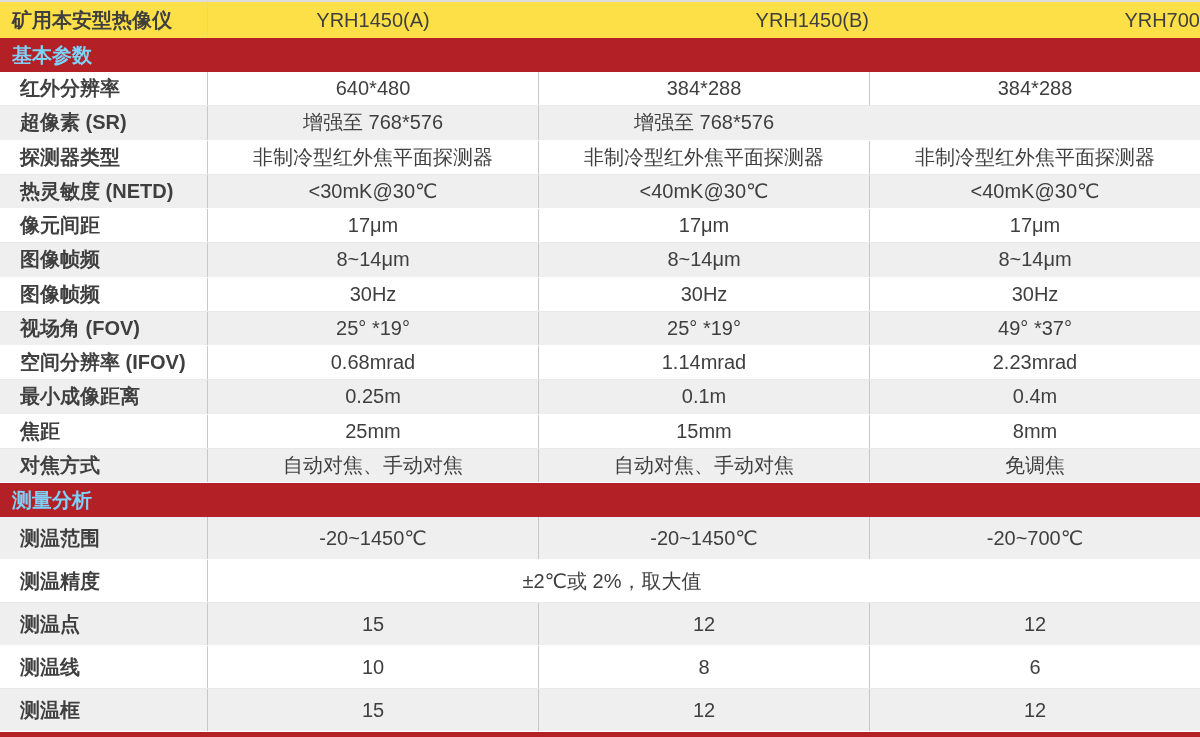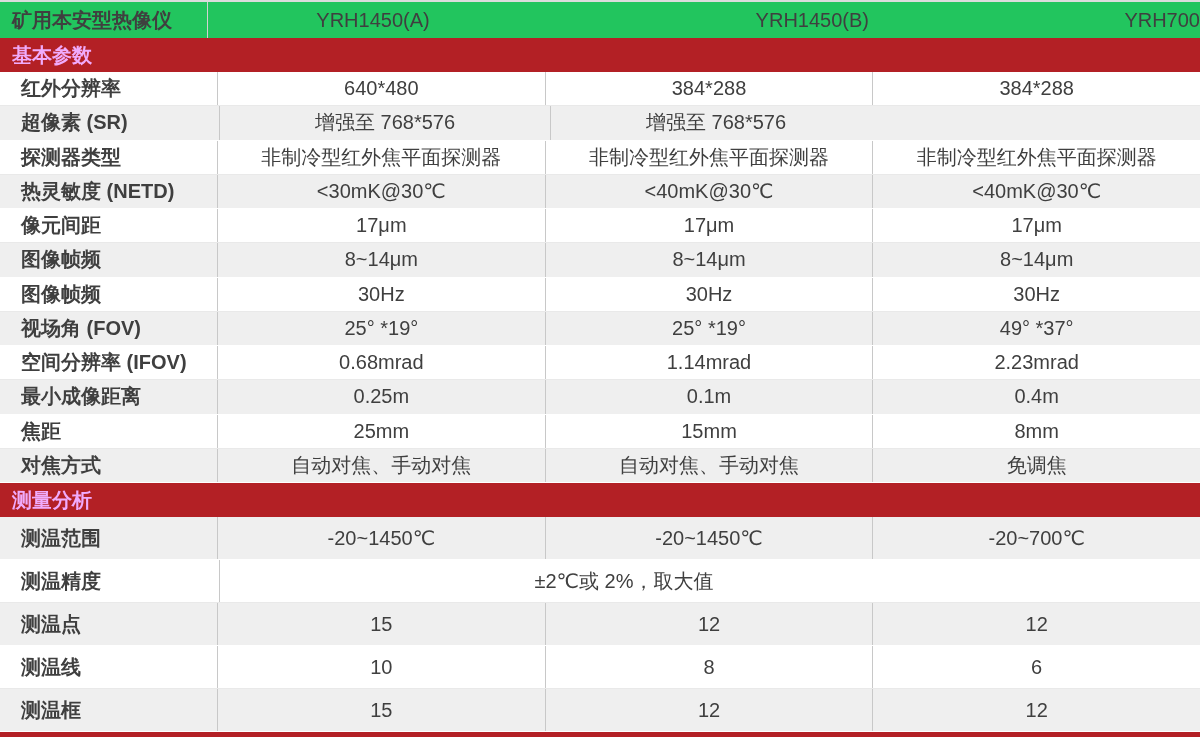--- a/index.html
+++ b/index.html
@@ -14,45 +14,45 @@
     width:1200px;height:737px;overflow:hidden;background:#ffffff;
     font-family:"Liberation Sans","DejaVu Sans",sans-serif;
     color:var(--text);
   }
   .spec-table{
     display:flex;flex-direction:column;
     width:1200px;height:737px;box-sizing:border-box;
     border-top:2px solid #dcdcdc;
   }
   .header-row{
-    flex:0 0 36px;display:flex;align-items:center;background:#22c55e;
+    flex:0 0 36px;display:flex;align-items:center;background:#fde047;
     font-size:20px;
   }
   .header-label{
     width:207px;box-sizing:border-box;padding-left:12px;
     font-weight:bold;white-space:nowrap;
   }
   .model-cell{
     width:331px;box-sizing:border-box;text-align:right;white-space:nowrap;
   }
   .model-cell.first{border-left:1px solid #d2d2d2;height:100%;display:flex;align-items:center;justify-content:center;}
   .band{
     flex:0 0 34px;display:flex;align-items:center;
-    background:var(--accent);color:#f0abfc;
+    background:var(--accent);color:#7dd3fc;
     font-weight:bold;font-size:20px;padding-left:12px;box-sizing:border-box;
   }
   .rows{display:flex;flex-direction:column;flex:1 1 auto;min-height:0;}
   .row{
     flex:1 1 0;display:flex;align-items:center;box-sizing:border-box;
     font-size:20px;border-bottom:1px solid var(--hairline);background:#ffffff;
   }
   .row.shaded{background:var(--shade);border-bottom:1px solid #ffffff;}
   .cell{box-sizing:border-box;height:100%;display:flex;align-items:center;}
   .cell.label{
-    width:207px;padding-left:9px;font-weight:bold;white-space:nowrap;margin-left:12px;
+    width:207px;padding-left:20px;font-weight:bold;white-space:nowrap;
   }
   .cell.value{
     width:331px;justify-content:center;border-left:1px solid var(--divider);
     text-align:left;white-space:nowrap;
   }
   .cell.value.merged{width:809px;}
   .bottom-strip{flex:0 0 5px;background:var(--accent);}
 </style>
 </head>
 <body>

